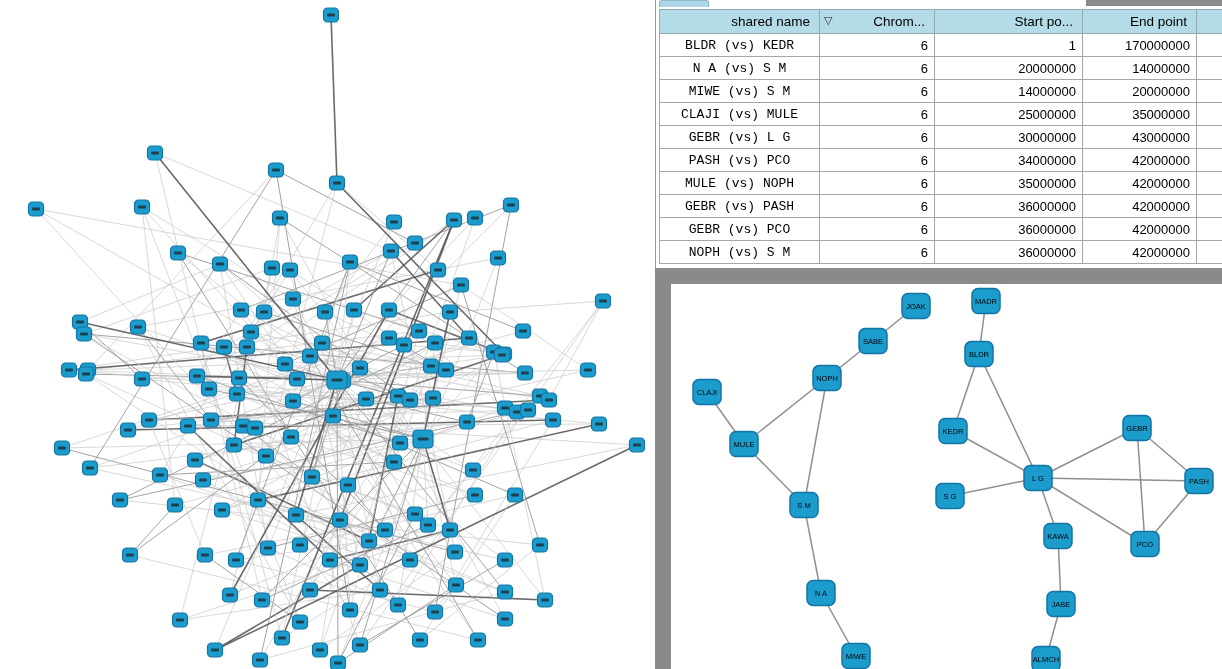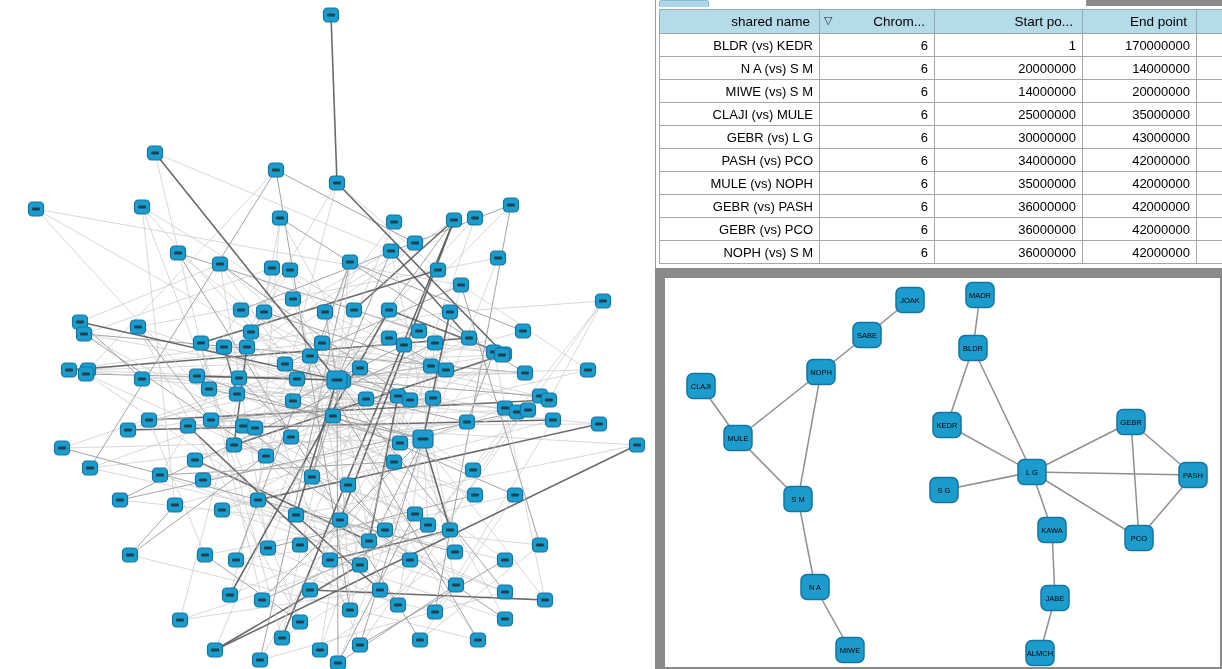--- a/index.html
+++ b/index.html
@@ -14,26 +14,26 @@
   .strip{position:absolute;left:0;top:0;width:566px;height:8px;background:#ffffff;}
   .strip-tab{position:absolute;left:3px;top:0;width:50px;height:7px;background:#abd7e8;
              border:1px solid #8fb9cd;border-bottom:none;border-radius:3px 3px 0 0;box-sizing:border-box;}
   .strip-thumb{position:absolute;left:430px;top:0;width:136px;height:6px;background:#8a8a8a;}
   table.attr{border-collapse:collapse;table-layout:fixed;margin:9px 0 0 3px;width:557px;
              font-size:13px;color:#000;border:1px solid #7f7f7f;}
   table.attr th{background:#b4dbe8;border:1px solid #93a9b4;height:23px;font-weight:normal;
                 text-align:right;padding:0 9px 0 2px;overflow:hidden;white-space:nowrap;font-size:13.5px;margin-left:10px;}
   table.attr td{border:1px solid #a6a6a6;height:22px;padding:0 6px;overflow:hidden;white-space:nowrap;
                 background:#ffffff;}
-  table.attr td.name{text-align:right;}
+  table.attr td.name{text-align:center;font-family:Liberation Mono, monospace;}
   table.attr td.num{text-align:right;}
   .filter-glyph{color:#222;font-size:11px;padding-right:14px;float:left;margin-left:2px;}
   
   .graph-panel{position:absolute;left:655px;top:268px;width:567px;height:401px;background:#8a8a8a;
-               box-sizing:border-box;padding:10px;}
+               box-sizing:border-box;padding:16px;}
   .graph-inner{width:555px;height:389px;background:#ffffff;overflow:hidden;}
   svg text{font-family:"Liberation Sans",sans-serif;}
 </style>
 </head>
 <body>
 
 <div class="app">
 
   <div class="left-canvas" id="left-canvas">
       <svg width="655" height="669" viewBox="0 0 655 669">

